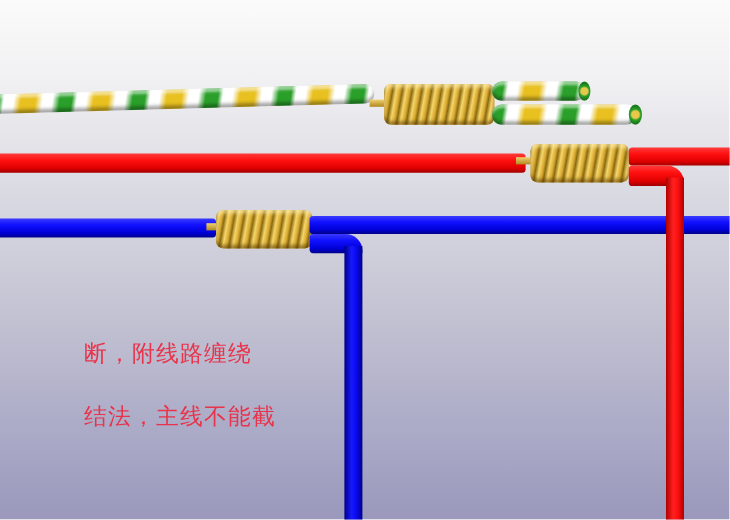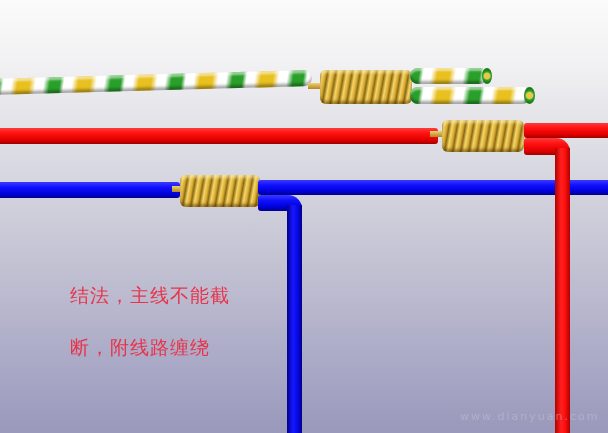--- a/index.html
+++ b/index.html
@@ -49,19 +49,18 @@
   <div class="wire blue-h" style="left:-10px; top:182px; width:190px; height:16px; border-radius:3px;"></div>
   <div class="copper" style="left:172px; top:186px; width:18px; height:6px;"></div>
   <div class="coil" style="left:180px; top:175px; width:80px; height:32px;"></div>
   <div class="wire blue-h" style="left:258px; top:180px; width:360px; height:15px; border-radius:3px;"></div>
   <div class="wire blue-h" style="left:258px; top:195px; width:44px; height:16px; border-radius:3px 14px 0 3px;"></div>
   <div class="wire blue-v" style="left:287px; top:205px; width:15px; height:240px; border-radius:0;"></div>
 
   <div class="wire red-v" style="left:555px; top:148px; width:15px; height:300px; border-radius:0;"></div>
 
   <div id="caption">
+    <div>断，附线路缠绕</div>
     <div>结法，主线不能截</div>
-    <div>断，附线路缠绕</div>
     
   </div>
 
-  <div id="watermark">www.dianyuan.com</div>
 </div>
 
 </body></html>

